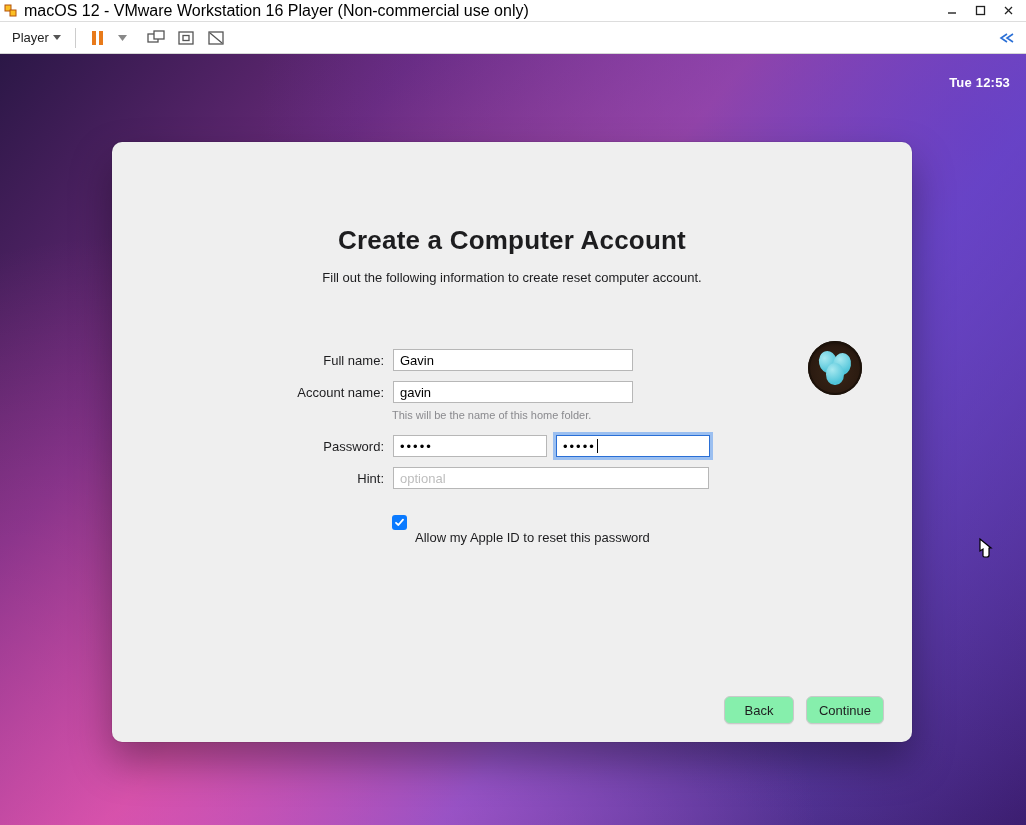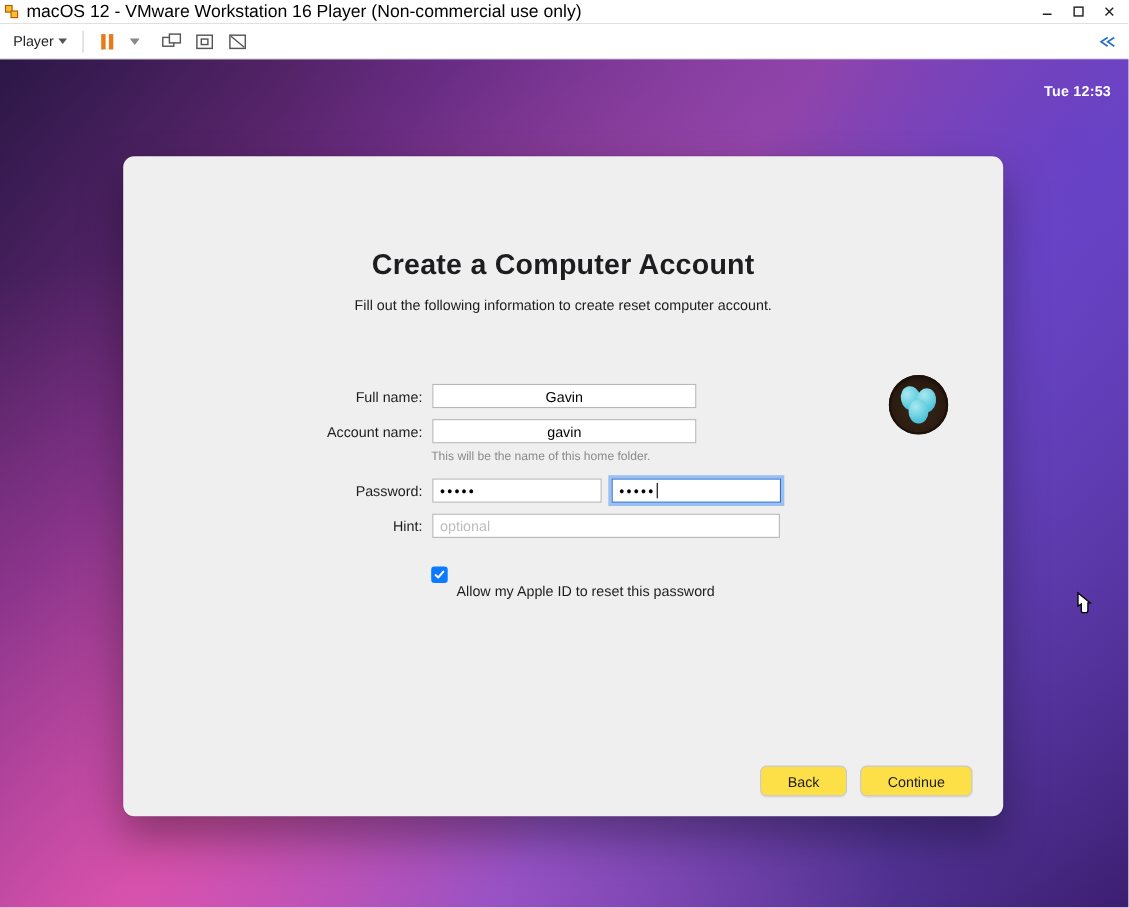--- a/index.html
+++ b/index.html
@@ -79,21 +79,21 @@
 .form-row {
   display: flex; align-items: center; gap: 9px; margin-bottom: 10px;
 }
 .form-label {
   width: 152px; text-align: right; font-size: 13px; color: #1d1d1f;
 }
 .tfield {
   height: 22px; border: 1px solid #b7b7b7; background: #fff; font-size: 13px;
   padding: 0 6px; outline: none;
 }
-.tfield.name { width: 240px; justify-content: center; }
+.tfield.name { width: 240px; }
 .tfield.half { width: 154px; }
 .tfield.hint { width: 316px; }
 .tfield.focus { border: 1px solid #2a6fd6; box-shadow: 0 0 0 3px rgba(0,103,244,.35); }
 .helper {
   font-size: 11px; color: #8a8a8e; margin: -4px 0 14px 160px;
 }
 .pw-dots { letter-spacing: 2px; font-family: Arial, sans-serif; }
 .hint-placeholder { color: #bdbdbd; }
 .avatar {
   position: absolute; top: -8px; right: -70px; width: 54px; height: 54px;
@@ -115,22 +115,22 @@
   width: 15px; height: 15px; border-radius: 3px; background: #0a7aff;
   display: inline-flex; align-items: center; justify-content: center;
 }
 .mac-checkbox svg { display: block; }
 .check-label { font-size: 13px; color: #1d1d1f; margin-top: 31px; }
 
 .dlg-footer {
   margin-top: auto; display: flex; justify-content: flex-end; gap: 12px;
 }
 .mac-btn {
-  height: 28px; min-width: 70px; padding: 0 24px; border-radius: 6px;
-  background: #fde047; border: 1px solid #c9c9c9; font-size: 13px; color: #1d1d1f;
+  height: 28px; min-width: 70px; padding: 0 12px; border-radius: 6px;
+  background: #86efac; border: 1px solid #c9c9c9; font-size: 13px; color: #1d1d1f;
   box-shadow: 0 1px 1px rgba(0,0,0,.05);
 }
 
 
 .cursor {
   position: absolute; left: 974px; top: 483px; width: 20px; height: 22px;
   pointer-events: none;
 }
 </style>
 </head>

